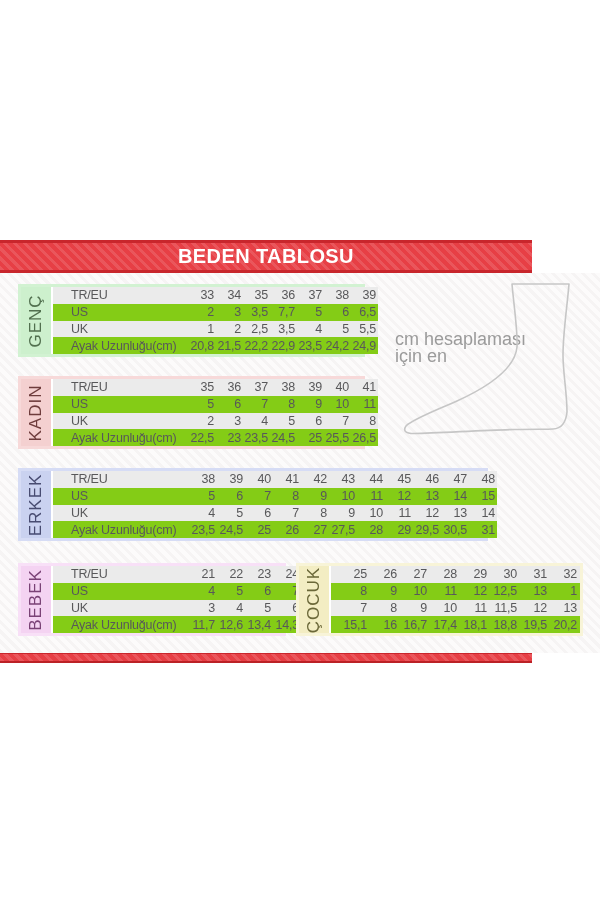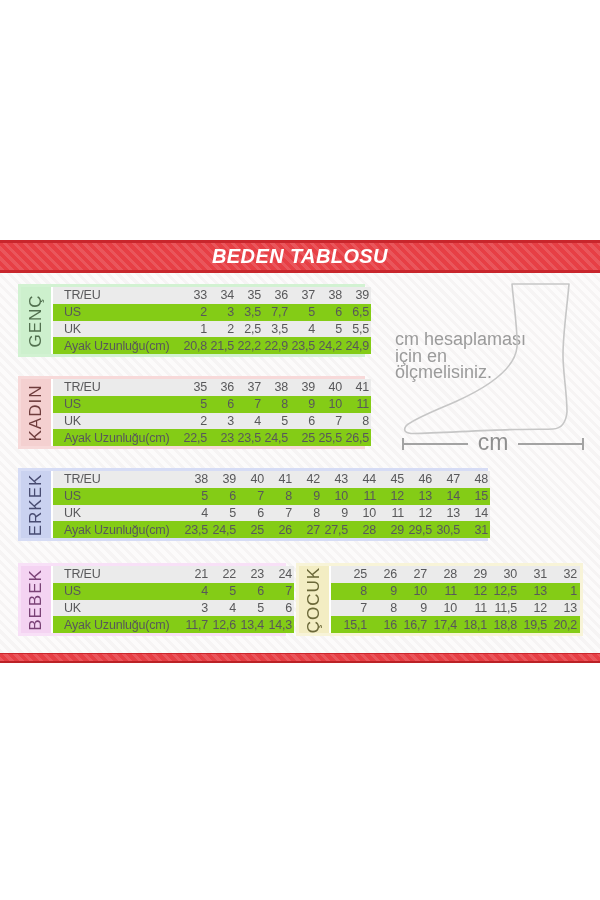--- a/index.html
+++ b/index.html
@@ -4,36 +4,36 @@
 <style>
   html,body{margin:0;padding:0;background:#ffffff;}
   .canvas{position:relative;width:600px;height:900px;background:#ffffff;overflow:hidden;
           font-family:"Liberation Sans", sans-serif;}
 
   
   .content-bg{position:absolute;left:0;top:273px;width:600px;height:380px;
     background:repeating-linear-gradient(45deg,#f6f4f4 0px,#f6f4f4 3px,#fcfbfb 3px,#fcfbfb 7px);}
 
   
-  .redbar{position:absolute;left:0;width:600px;
-    background:#e73f45 repeating-linear-gradient(45deg,rgba(255,255,255,.12) 0 3px,rgba(255,255,255,0) 3px 7px);font-style:italic;}
+  .redbar{position:absolute;left:0;width:532px;
+    background:#e73f45 repeating-linear-gradient(45deg,rgba(255,255,255,.12) 0 3px,rgba(255,255,255,0) 3px 7px);}
   .top-bar{top:240px;height:27px;border-top:3px solid #c8262c;border-bottom:3px solid #c8262c;
     display:flex;align-items:center;justify-content:center;}
   .bottom-bar{top:653px;height:7px;border-top:1px solid #c8262c;border-bottom:2px solid #bb2126;}
   .bar-title{color:#ffffff;font-size:20px;font-weight:bold;letter-spacing:.4px;}
 
   
   .size-table{position:absolute;display:flex;border:3px solid #ddd;background:#ffffff;box-sizing:border-box;}
   .label-strip{width:30px;display:flex;align-items:center;justify-content:center;overflow:visible;}
   .vlabel{transform:rotate(-90deg);white-space:nowrap;font-size:17px;letter-spacing:1px;font-weight:400;}
   .tbody{flex:1;display:flex;flex-direction:column;margin-left:2px;}
   .trow{flex:1;display:flex;align-items:center;font-size:12.5px;color:#58585a;letter-spacing:-.2px;}
   .trow.gray{background:#ebebeb;}
   .trow.white{background:#84cc16;}
-  .rlabel{flex:0 0 118px;padding-left:11px;text-align:left;white-space:nowrap;overflow:hidden;}
+  .rlabel{flex:0 0 118px;padding-left:18px;text-align:left;white-space:nowrap;overflow:hidden;}
   .cell{display:inline-block;text-align:right;box-sizing:border-box;padding-right:2px;}
   .t-genc{left:18px;top:284px;width:347px;height:73px;}
   .t-kadin{left:18px;top:376px;width:347px;height:73px;}
   .t-erkek{left:18px;top:468px;width:470px;height:73px;}
   .t-bebek{left:18px;top:563px;width:268px;height:73px;}
   .t-cocuk{left:296px;top:563px;width:287px;height:73px;}
   .t-genc .cell,.t-kadin .cell{width:27px;}
   .t-erkek .cell{width:28px;}
   .t-bebek .cell{width:28px;}
   .t-cocuk .cell{width:30px;}
@@ -302,40 +302,32 @@
           <span class="cell">18,1</span>
           <span class="cell">18,8</span>
           <span class="cell">19,5</span>
           <span class="cell">20,2</span>
         </div>
       </div>
   </section>
 
   <div class="note">
       <div>cm hesaplaması için en</div>
-      <div>ölçmelisiniz.</div>
     </div>
 
   <svg class="foot" width="190" height="152" viewBox="0 0 190 152">
     <path d="M117,1
              C119,24 123,50 122,64
              C120,85 95,103 62,118
              C42,127 18,136 11,143
              C8,147.5 10,150.5 19,150.5
              C45,150 90,147 120,146.5
              C140,146 152,146.5 158,146
              C167,145.5 171,139 172,129
              C172,110 168,90 168,72
              C168,50 172,25 174,1
              Z" fill="none" stroke="#c6c6c6" stroke-width="1.6" stroke-linejoin="round"></path>
   </svg>
 
-  <div class="measure">
-    <span class="tick"></span>
-    <span class="mline"></span>
-    <span class="cm-label">cm</span>
-    <span class="mline"></span>
-    <span class="tick"></span>
-  </div>
 
   <div class="redbar bottom-bar"></div>
 
 </div>
 
 </body></html>

